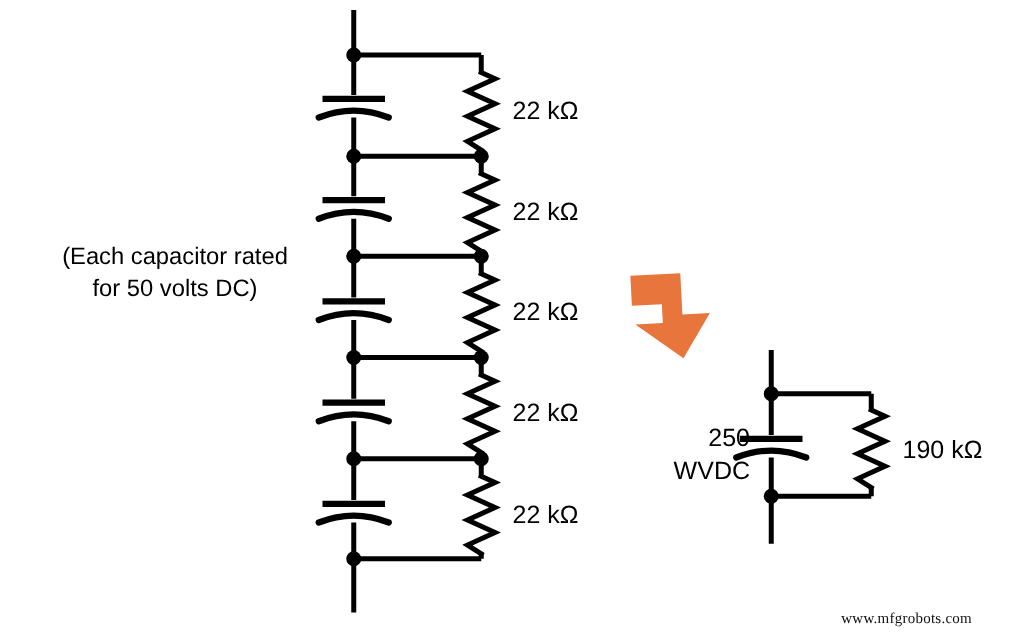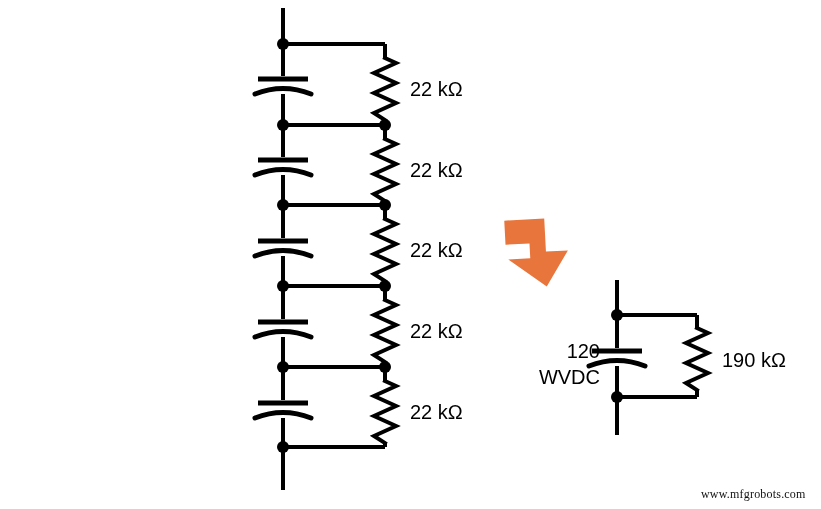--- a/index.html
+++ b/index.html
@@ -68,21 +68,20 @@
   }
   #watermark {
     position: absolute;
     left: 673px;
     top: 487px;
     font-family: "Liberation Serif", serif;
     font-size: 12px;
     color: #111111;
     letter-spacing: 0.2px;
     white-space: pre;
-    margin-left: 28px;
   }
 </style>
 </head>
 <body>
 
 <div id="stage">
 
   <svg width="821" height="509" viewBox="0 0 821 509">
 
     <defs>
@@ -187,28 +186,30 @@
 
       <line x1="697" y1="315" x2="697" y2="328" stroke="#000000" stroke-width="4"></line>
       <line x1="697" y1="390" x2="697" y2="397" stroke="#000000" stroke-width="4"></line>
       <use href="#zigzag-res" x="697" y="328"></use>
 
       <circle cx="617" cy="315" r="6" fill="#000000"></circle>
       <circle cx="617" cy="397" r="6" fill="#000000"></circle>
     </g>
   </svg>
 
+  <div class="note-text" id="note-left">(Each capacitor rated
+for 50 volts DC)</div>
 
 
   <div class="r-label" style="left:410px; top:78px;">22 kΩ</div>
   <div class="r-label" style="left:410px; top:159px;">22 kΩ</div>
   <div class="r-label" style="left:410px; top:239px;">22 kΩ</div>
   <div class="r-label" style="left:410px; top:320px;">22 kΩ</div>
   <div class="r-label" style="left:410px; top:401px;">22 kΩ</div>
 
-  <div class="cap-label" id="wvdc-label">120
+  <div class="cap-label" id="wvdc-label">250
 WVDC</div>
 
   <div class="r-label" style="left:722px; top:349px;">190 kΩ</div>
 
   <div id="watermark">www.mfgrobots.com</div>
 
 </div>
 
 </body></html>

